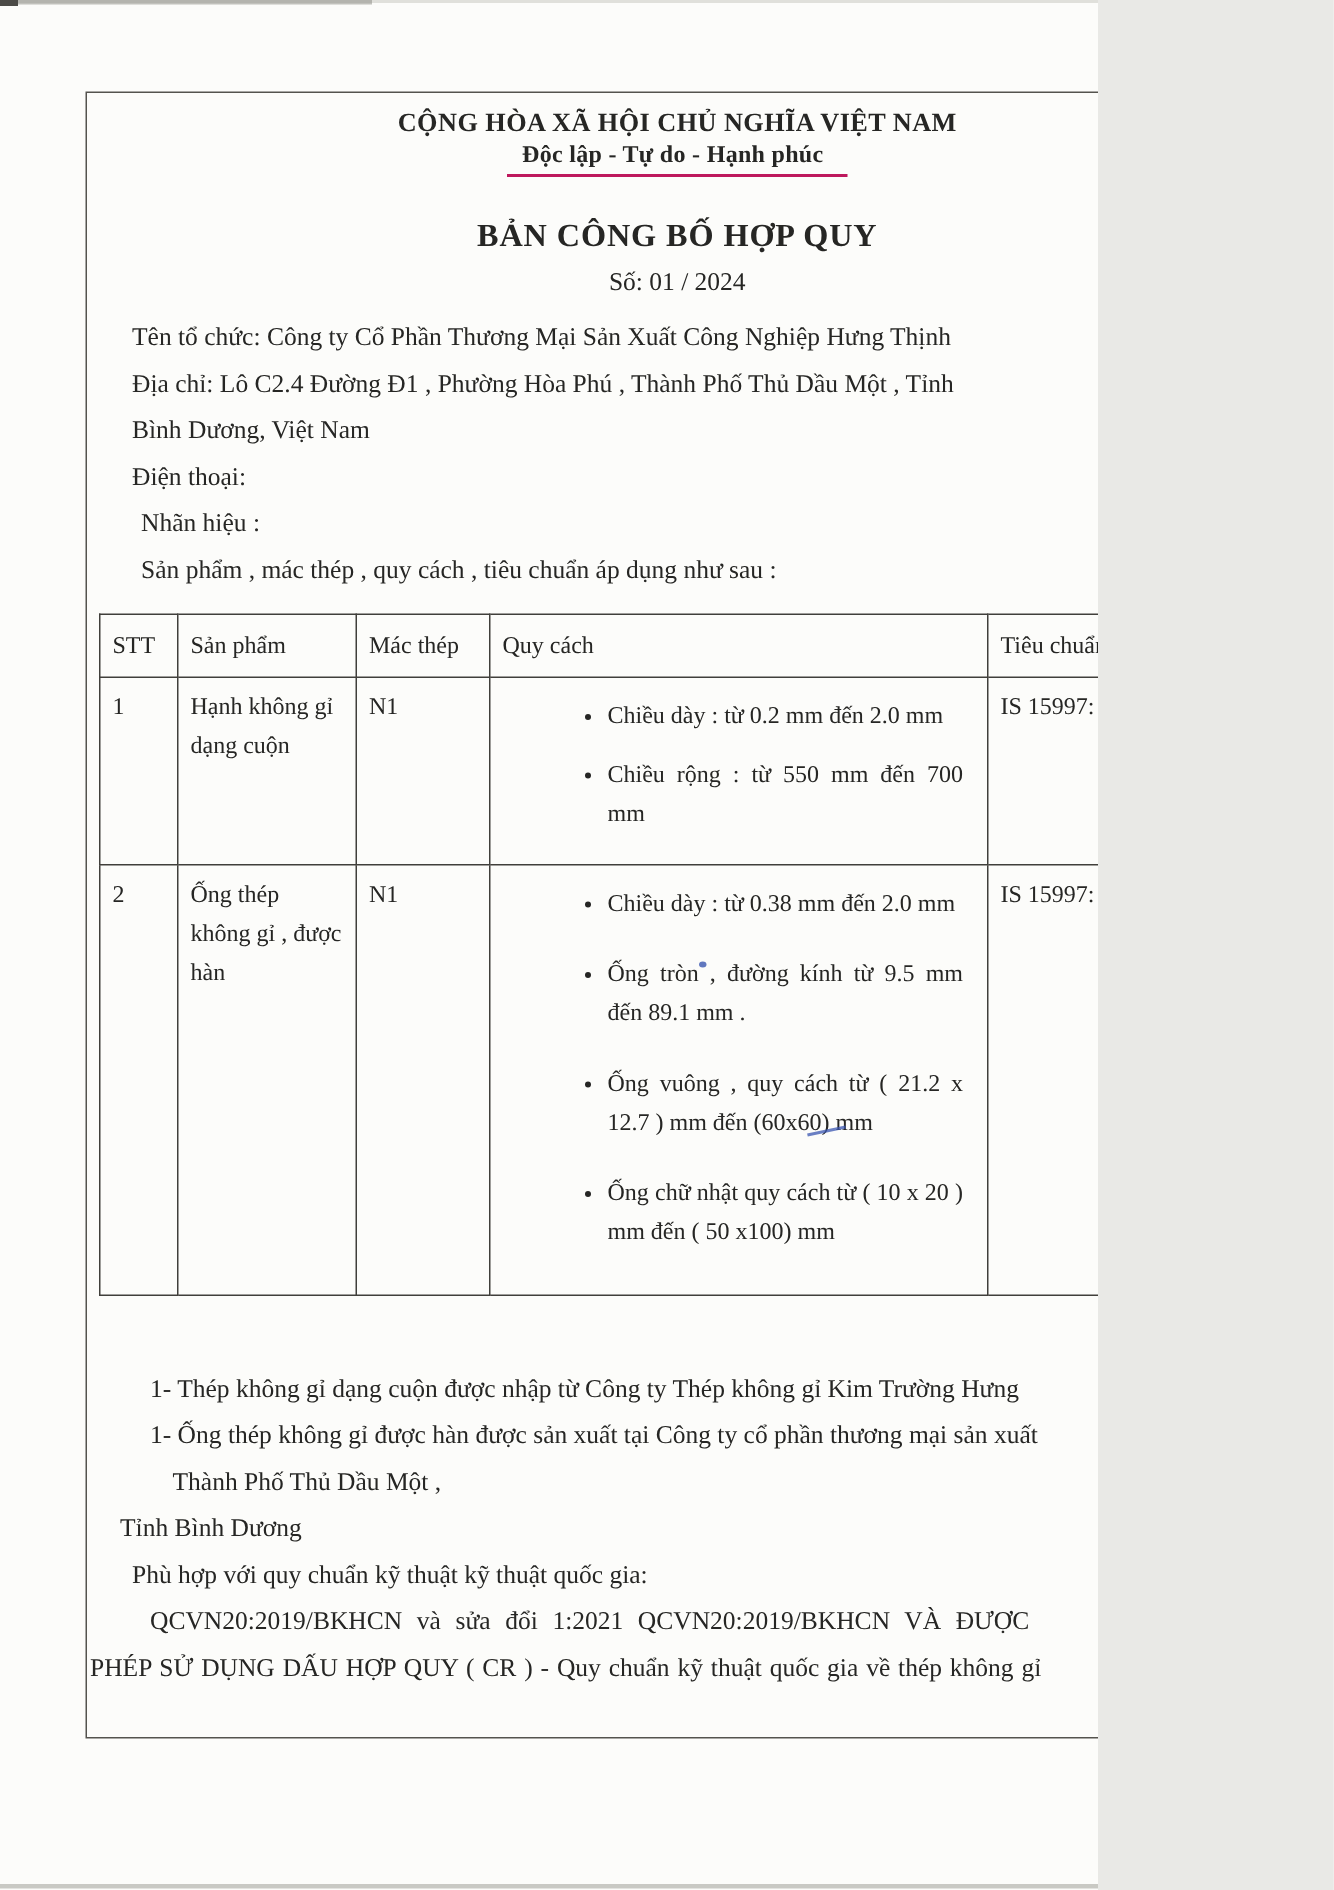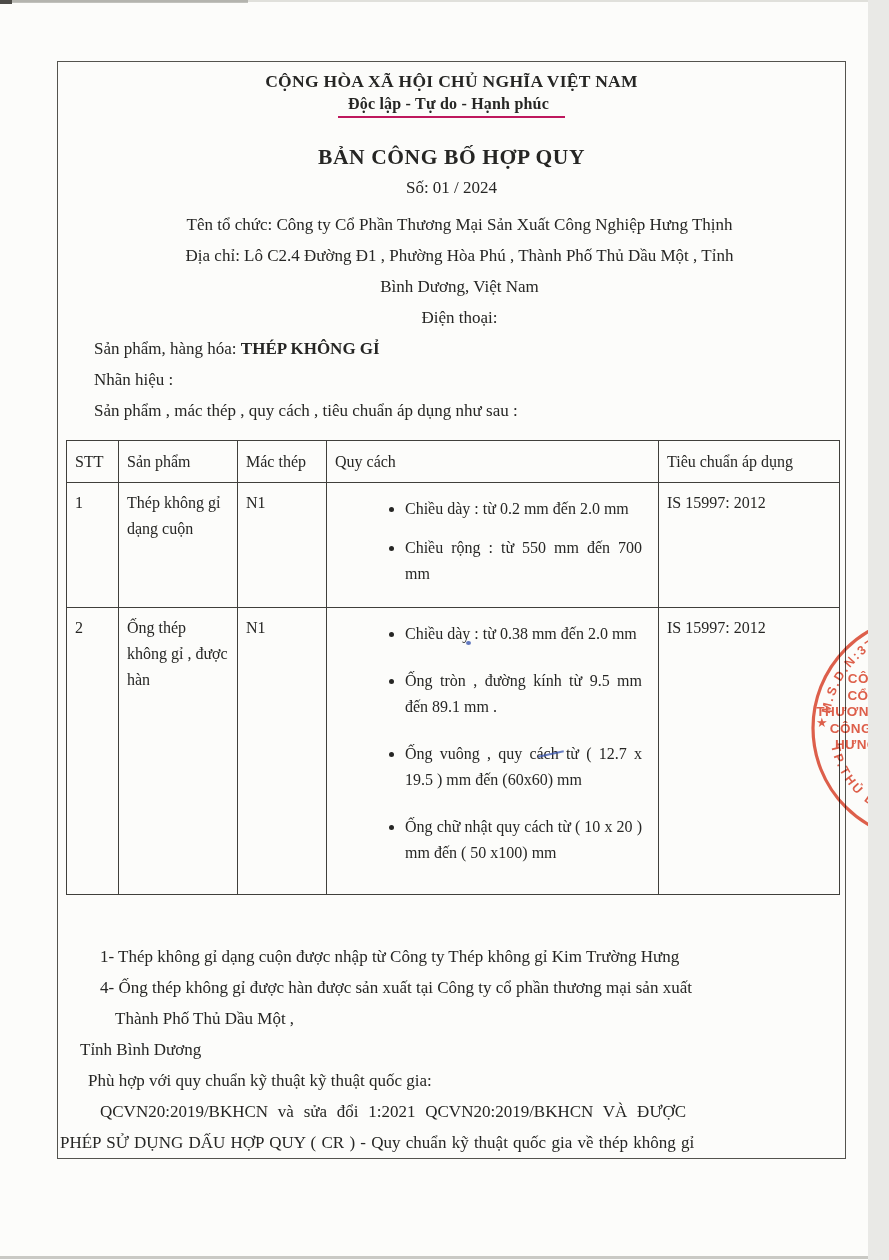--- a/index.html
+++ b/index.html
@@ -1,16 +1,16 @@
 <!DOCTYPE html>
 <html><head>
 <meta charset="utf-8">
 <style>
   html,body{margin:0;padding:0;background:#e9e9e6;}
-  #scan{position:relative;width:868px;height:1260px;background:#fcfcfa;overflow:hidden;
+  #scan{position:relative;width:732px;height:1260px;background:#fcfcfa;overflow:hidden;
         font-family:"Liberation Serif","DejaVu Serif",serif;color:#262624;}
 
   
   .top-hairline{position:absolute;left:0;top:0;width:889px;height:2px;background:#e0e0db;}
   .top-dark-seg{position:absolute;left:0;top:0;width:248px;height:3px;background:#8f8f89;opacity:.55;}
   .top-dark-chip{position:absolute;left:0;top:0;width:12px;height:4px;background:#4c4b47;}
   .right-band{position:absolute;left:879px;top:10px;width:12px;height:1244px;background:#44433e;
               border-left:2px solid #a3a29b;transform:rotate(.15deg);z-index:50;}
   .bottom-strip{position:absolute;left:0;top:1256px;width:889px;height:3px;background:#c9c9c4;z-index:51;}
   .bottom-chip{position:absolute;left:878px;top:1250px;width:11px;height:10px;background:#3c3b37;z-index:52;}
@@ -25,21 +25,21 @@
 
   .center{text-align:center;}
   .nat1{margin:9px 6px 0;font-size:17.5px;font-weight:bold;letter-spacing:.3px;}
   .nat2wrap{margin-top:3px;}
   .nat2{display:inline-block;font-size:16px;font-weight:bold;border-bottom:2px solid #be185d;
         padding:0 16px 3px 10px;letter-spacing:.2px;}
   .doc-title{margin-top:27px;font-size:21.5px;font-weight:bold;letter-spacing:.6px;}
   .doc-num{margin-top:8px;font-size:17px;}
 
   p{margin:0;font-size:17px;line-height:31px;}
-  .ind{padding-left:30px;padding-right:14px;text-align:center;}
+  .ind{padding-left:30px;padding-right:14px;}
   .ind2{padding-left:36px;padding-right:14px;}
   .pre{white-space:pre-line;}
   .mt1{margin-top:11px;}
   .bold{font-weight:bold;}
 
   
   table.spec{border-collapse:collapse;margin:14px 0 0 8px;table-layout:fixed;width:773px;
              font-size:16px;line-height:26px;}
   table.spec td,table.spec th{border:1.4px solid #403f3b;vertical-align:top;font-weight:normal;
              padding:7px 8px;box-sizing:border-box;text-align:left;}
@@ -85,21 +85,20 @@
       <span class="nat2">Độc lập - Tự do - Hạnh phúc</span>
     </div>
 
     <div class="center doc-title">BẢN CÔNG BỐ HỢP QUY</div>
     <div class="center doc-num">Số: 01 / 2024</div>
 
     <p class="ind mt1">Tên tổ chức: Công ty Cổ Phần Thương Mại Sản Xuất Công Nghiệp Hưng Thịnh</p>
     <p class="ind pre">Địa chỉ: Lô C2.4 Đường Đ1 , Phường Hòa Phú , Thành Phố Thủ Dầu Một , Tỉnh
 Bình Dương, Việt Nam</p>
     <p class="ind">Điện thoại:</p>
-    <p class="ind2"><span>Sản phẩm, hàng hóa: </span><span class="bold">THÉP KHÔNG GỈ</span></p>
     <p class="ind2">Nhãn hiệu :</p>
     <p class="ind2">Sản phẩm , mác thép , quy cách , tiêu chuẩn áp dụng như sau :</p>
 
     <table class="spec">
       <colgroup>
         <col class="c-stt">
           <col class="c-sp">
           <col class="c-mt">
           <col class="c-qc">
           <col class="c-tc">
@@ -107,50 +106,50 @@
       <tbody>
           <tr class="hd">
         <th class="cc">STT</th>
         <th>Sản phẩm</th>
         <th>Mác thép</th>
         <th>Quy cách</th>
         <th>Tiêu chuẩn áp dụng</th>
       </tr>
       <tr class="r1">
         <td class="num">1</td>
-        <td class="sp">Thép không gỉ dạng cuộn</td>
+        <td class="sp">Hạnh không gỉ dạng cuộn</td>
         <td class="mac">N1</td>
         <td>
           <ul class="qc">
                 <li>Chiều dày : từ 0.2 mm đến 2.0 mm</li>
                 <li>Chiều rộng : từ 550 mm đến 700 mm</li>
               </ul>
         </td>
         <td class="tc">IS 15997: 2012</td>
       </tr>
       <tr class="r2">
         <td class="num">2</td>
         <td class="sp">Ống thép không gỉ , được hàn</td>
         <td class="mac">N1</td>
         <td>
           <ul class="qc">
                 <li>Chiều dày : từ 0.38 mm đến 2.0 mm</li>
                 <li>Ống tròn , đường kính từ 9.5 mm đến 89.1 mm .</li>
-                <li>Ống vuông , quy cách từ ( 12.7 x 19.5 ) mm đến (60x60) mm</li>
+                <li>Ống vuông , quy cách từ ( 21.2 x 12.7 ) mm đến (60x60) mm</li>
                 <li>Ống chữ nhật quy cách từ ( 10 x 20 ) mm đến ( 50 x100) mm</li>
               </ul>
         </td>
         <td class="tc">IS 15997: 2012</td>
       </tr>
     </tbody>
       </table>
 
     <div class="notes">
       <div class="n-line pl42">1-  Thép không gỉ dạng cuộn được nhập từ Công ty Thép không gỉ Kim Trường Hưng</div>
-      <div class="n-line pl42">4-  Ống thép không gỉ được hàn được sản xuất tại Công ty cổ phần thương mại sản xuất</div>
+      <div class="n-line pl42">1-  Ống thép không gỉ được hàn được sản xuất tại Công ty cổ phần thương mại sản xuất</div>
       <div class="n-line pl57">Thành Phố Thủ Dầu Một ,</div>
       <div class="n-line pl22">Tỉnh Bình Dương</div>
       <div class="n-line pl30">Phù hợp với quy chuẩn kỹ thuật kỹ thuật quốc gia:</div>
       <div class="n-line pl42 ws5">QCVN20:2019/BKHCN và sửa đổi 1:2021 QCVN20:2019/BKHCN VÀ ĐƯỢC</div>
       <div class="n-line pl2 ws1">PHÉP SỬ DỤNG DẤU HỢP QUY ( CR ) -  Quy chuẩn kỹ thuật quốc gia về thép không gỉ</div>
     </div>
   </div>
 
   <div class="stamp">
     <svg width="250" height="250" viewBox="0 0 250 250">

